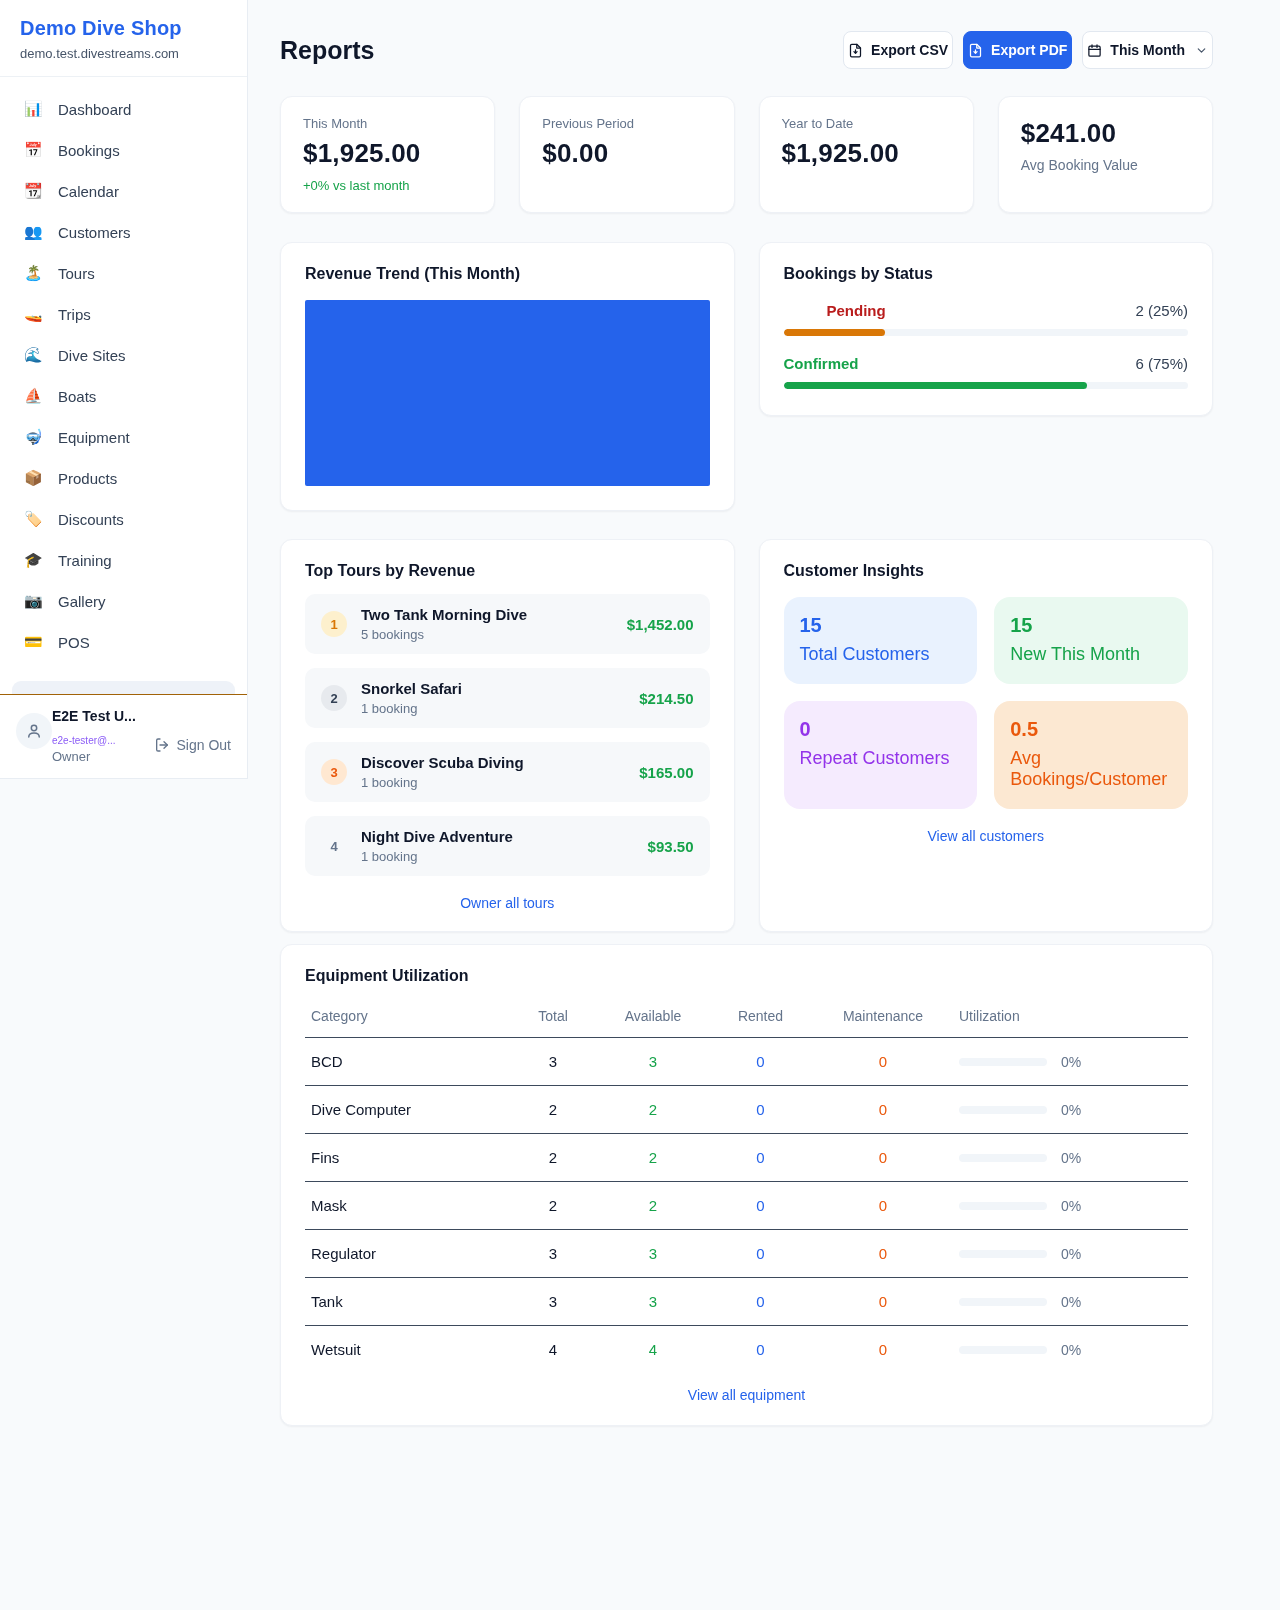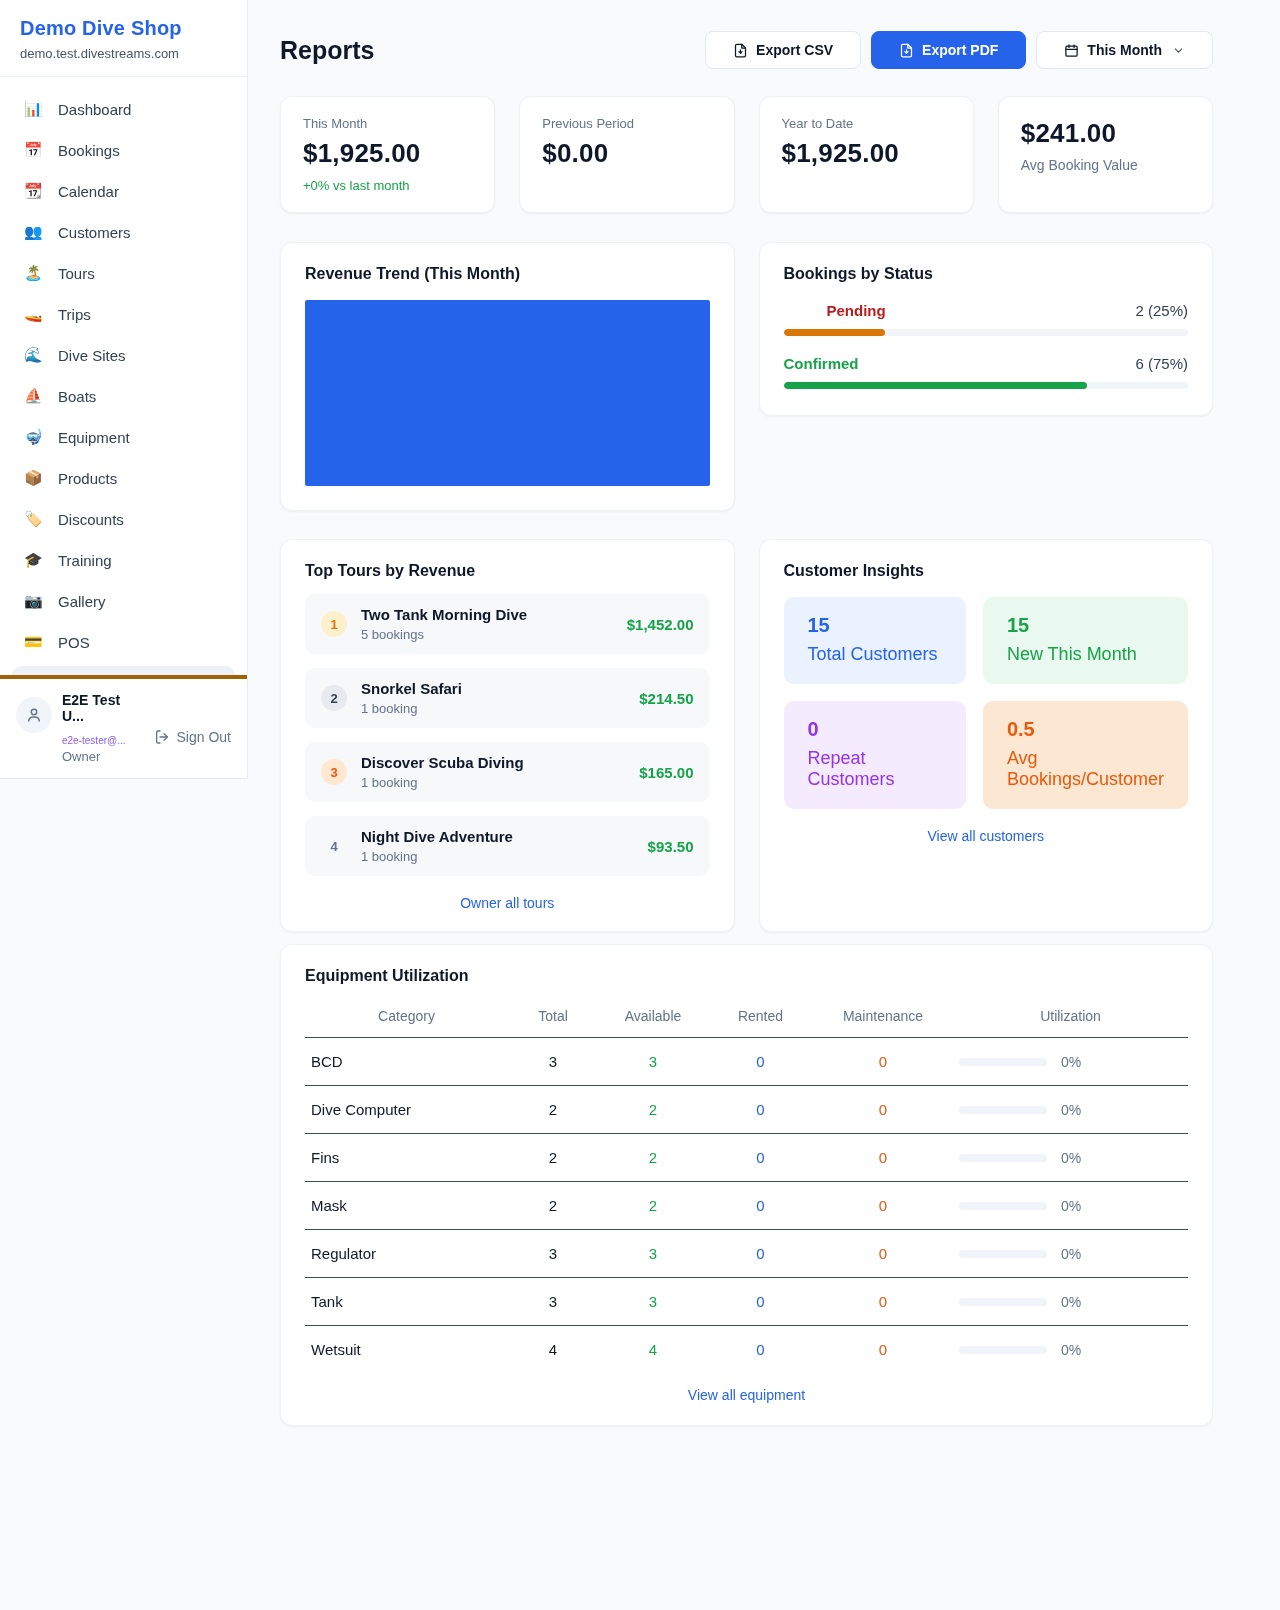--- a/index.html
+++ b/index.html
@@ -15,35 +15,35 @@
     display:flex; flex-direction:column;
   }
   .sb-head { padding:17px 20px 15px; border-bottom:1px solid #edf1f5; }
   .sb-title { color:#2563eb; font-size:20px; font-weight:bold; letter-spacing:.2px; }
   .sb-domain { color:#475569; font-size:13px; margin-top:6px; }
   .nav { padding:15px 12px 0; flex:1; }
   .nav-item { display:flex; align-items:center; gap:14px; padding:8px 12px; border-radius:8px;
     color:#334155; font-size:15px; margin-bottom:7px; cursor:pointer; }
   .nav-icon { width:20px; font-size:15px; text-align:center; flex:none; }
   .nav-active-partial { height:13px; background:#eef2f8; border-radius:9px 9px 0 0; margin:0 12px; }
-  .user-sec { border-top:4px solid #a16207; padding:11px 16px 14px; display:flex; gap:10px; }
+  .user-sec { border-top:1px solid #a16207; padding:11px 16px 14px; display:flex; }
   .avatar { width:36px; height:36px; border-radius:50%; background:#f1f5f9; color:#64748b;
     display:flex; align-items:center; justify-content:center; flex:none; margin-top:7px; }
   .user-name { font-size:14px; font-weight:bold; color:#0f172a; margin-top:2px; }
   .user-email { font-size:10px; color:#8b5cf6; margin-top:11px; }
   .user-role { font-size:13px; color:#64748b; margin-top:3px; }
   .signout { margin-left:auto; color:#64748b; font-size:14px; display:flex; gap:7px;
     align-items:center; margin-top:20px; cursor:pointer; white-space:nowrap; }
   
   .main { margin-left:248px; padding:31px 67px 40px 32px; }
   .page-head { display:flex; align-items:center; justify-content:space-between; margin-bottom:27px; }
   .page-title { font-size:25px; font-weight:bold; color:#0f172a; }
   .head-actions { display:flex; gap:10px; }
   .btn { display:inline-flex; align-items:center; gap:8px; font-size:14px; font-weight:600;
-    border-radius:8px; padding:10px 27px; background:#fff; border:1px solid #e2e8f0;
+    border-radius:8px; padding:10px 4px; background:#fff; border:1px solid #e2e8f0;
     color:#0f172a; cursor:pointer; }
   .btn-primary { background:#2563eb; border-color:#2563eb; color:#fff; }
   .btn svg { flex:none; }
   .chev { margin-left:2px; }
   
   .card { background:#fff; border:1px solid #eef1f6; border-radius:12px;
     box-shadow:0 1px 2px rgba(15,23,42,.05); }
   .card-title { font-size:16px; font-weight:bold; color:#0f172a; }
   
   .stats { display:grid; grid-template-columns:repeat(4,1fr); gap:24px; margin-bottom:29px; }
@@ -79,33 +79,33 @@
   .rank-2 { background:#e7eaee; color:#334155; }
   .rank-3 { background:#ffe8d1; color:#ea580c; }
   .rank-4 { background:transparent; color:#64748b; }
   .tour-name { font-size:15px; font-weight:600; color:#0f172a; }
   .tour-sub { font-size:13px; color:#64748b; margin-top:4px; }
   .tour-rev { margin-left:auto; font-size:15px; font-weight:bold; color:#16a34a; white-space:nowrap; }
   .view-link { display:block; text-align:center; color:#2563eb; font-size:14px; margin-top:19px;
     cursor:pointer; text-decoration:none; }
   .ci-card { padding:22px 24px 20px; }
   .ci-grid { display:grid; grid-template-columns:1fr 1fr; gap:17px; margin-top:17px; }
-  .ci-tile { border-radius:10px; padding:17px 24px 19px; }
+  .ci-tile { border-radius:16px; padding:17px 16px 19px; }
   .ci-value { font-size:20px; font-weight:bold; }
   .ci-label { font-size:18px; margin-top:7px; }
   .tile-blue   { background:#e9f2fe; } .tile-blue .ci-value, .tile-blue .ci-label { color:#2563eb; }
   .tile-green  { background:#e9f9f0; } .tile-green .ci-value, .tile-green .ci-label { color:#16a34a; }
   .tile-purple { background:#f5ebfe; } .tile-purple .ci-value { color:#9333ea; } .tile-purple .ci-label { color:#9333ea; }
   .tile-orange { background:#fce8d2; } .tile-orange .ci-value, .tile-orange .ci-label { color:#ea580c; }
   
   .equip-card { padding:22px 24px 22px; }
   table { width:100%; border-collapse:collapse; margin-top:13px; }
   th { font-size:14px; color:#64748b; font-weight:400; text-align:center; padding:10px 6px 13px;
     border-bottom:1px solid #3d4a5c; }
-  th.col-cat, th.col-util { text-align:center;margin-left:8px; }
+  th.col-cat, th.col-util { text-align:left;margin-left:8px; }
   td { font-size:15px; color:#0f172a; text-align:center; padding:15px 6px;
     border-bottom:1px solid #3d4a5c; }
   tr:last-child td { border-bottom:none; padding-bottom:10px; }
   td.cat { text-align:left; font-weight:500; }
   td.avail { color:#16a34a; }
   td.rented { color:#2563eb; }
   td.maint { color:#ea580c; }
   td.util { text-align:left; }
   .col-cat { width:auto; } .col-total { width:90px; } .col-avail { width:110px; }
   .col-rented { width:105px; } .col-maint { width:140px; } .col-util { width:235px; }

